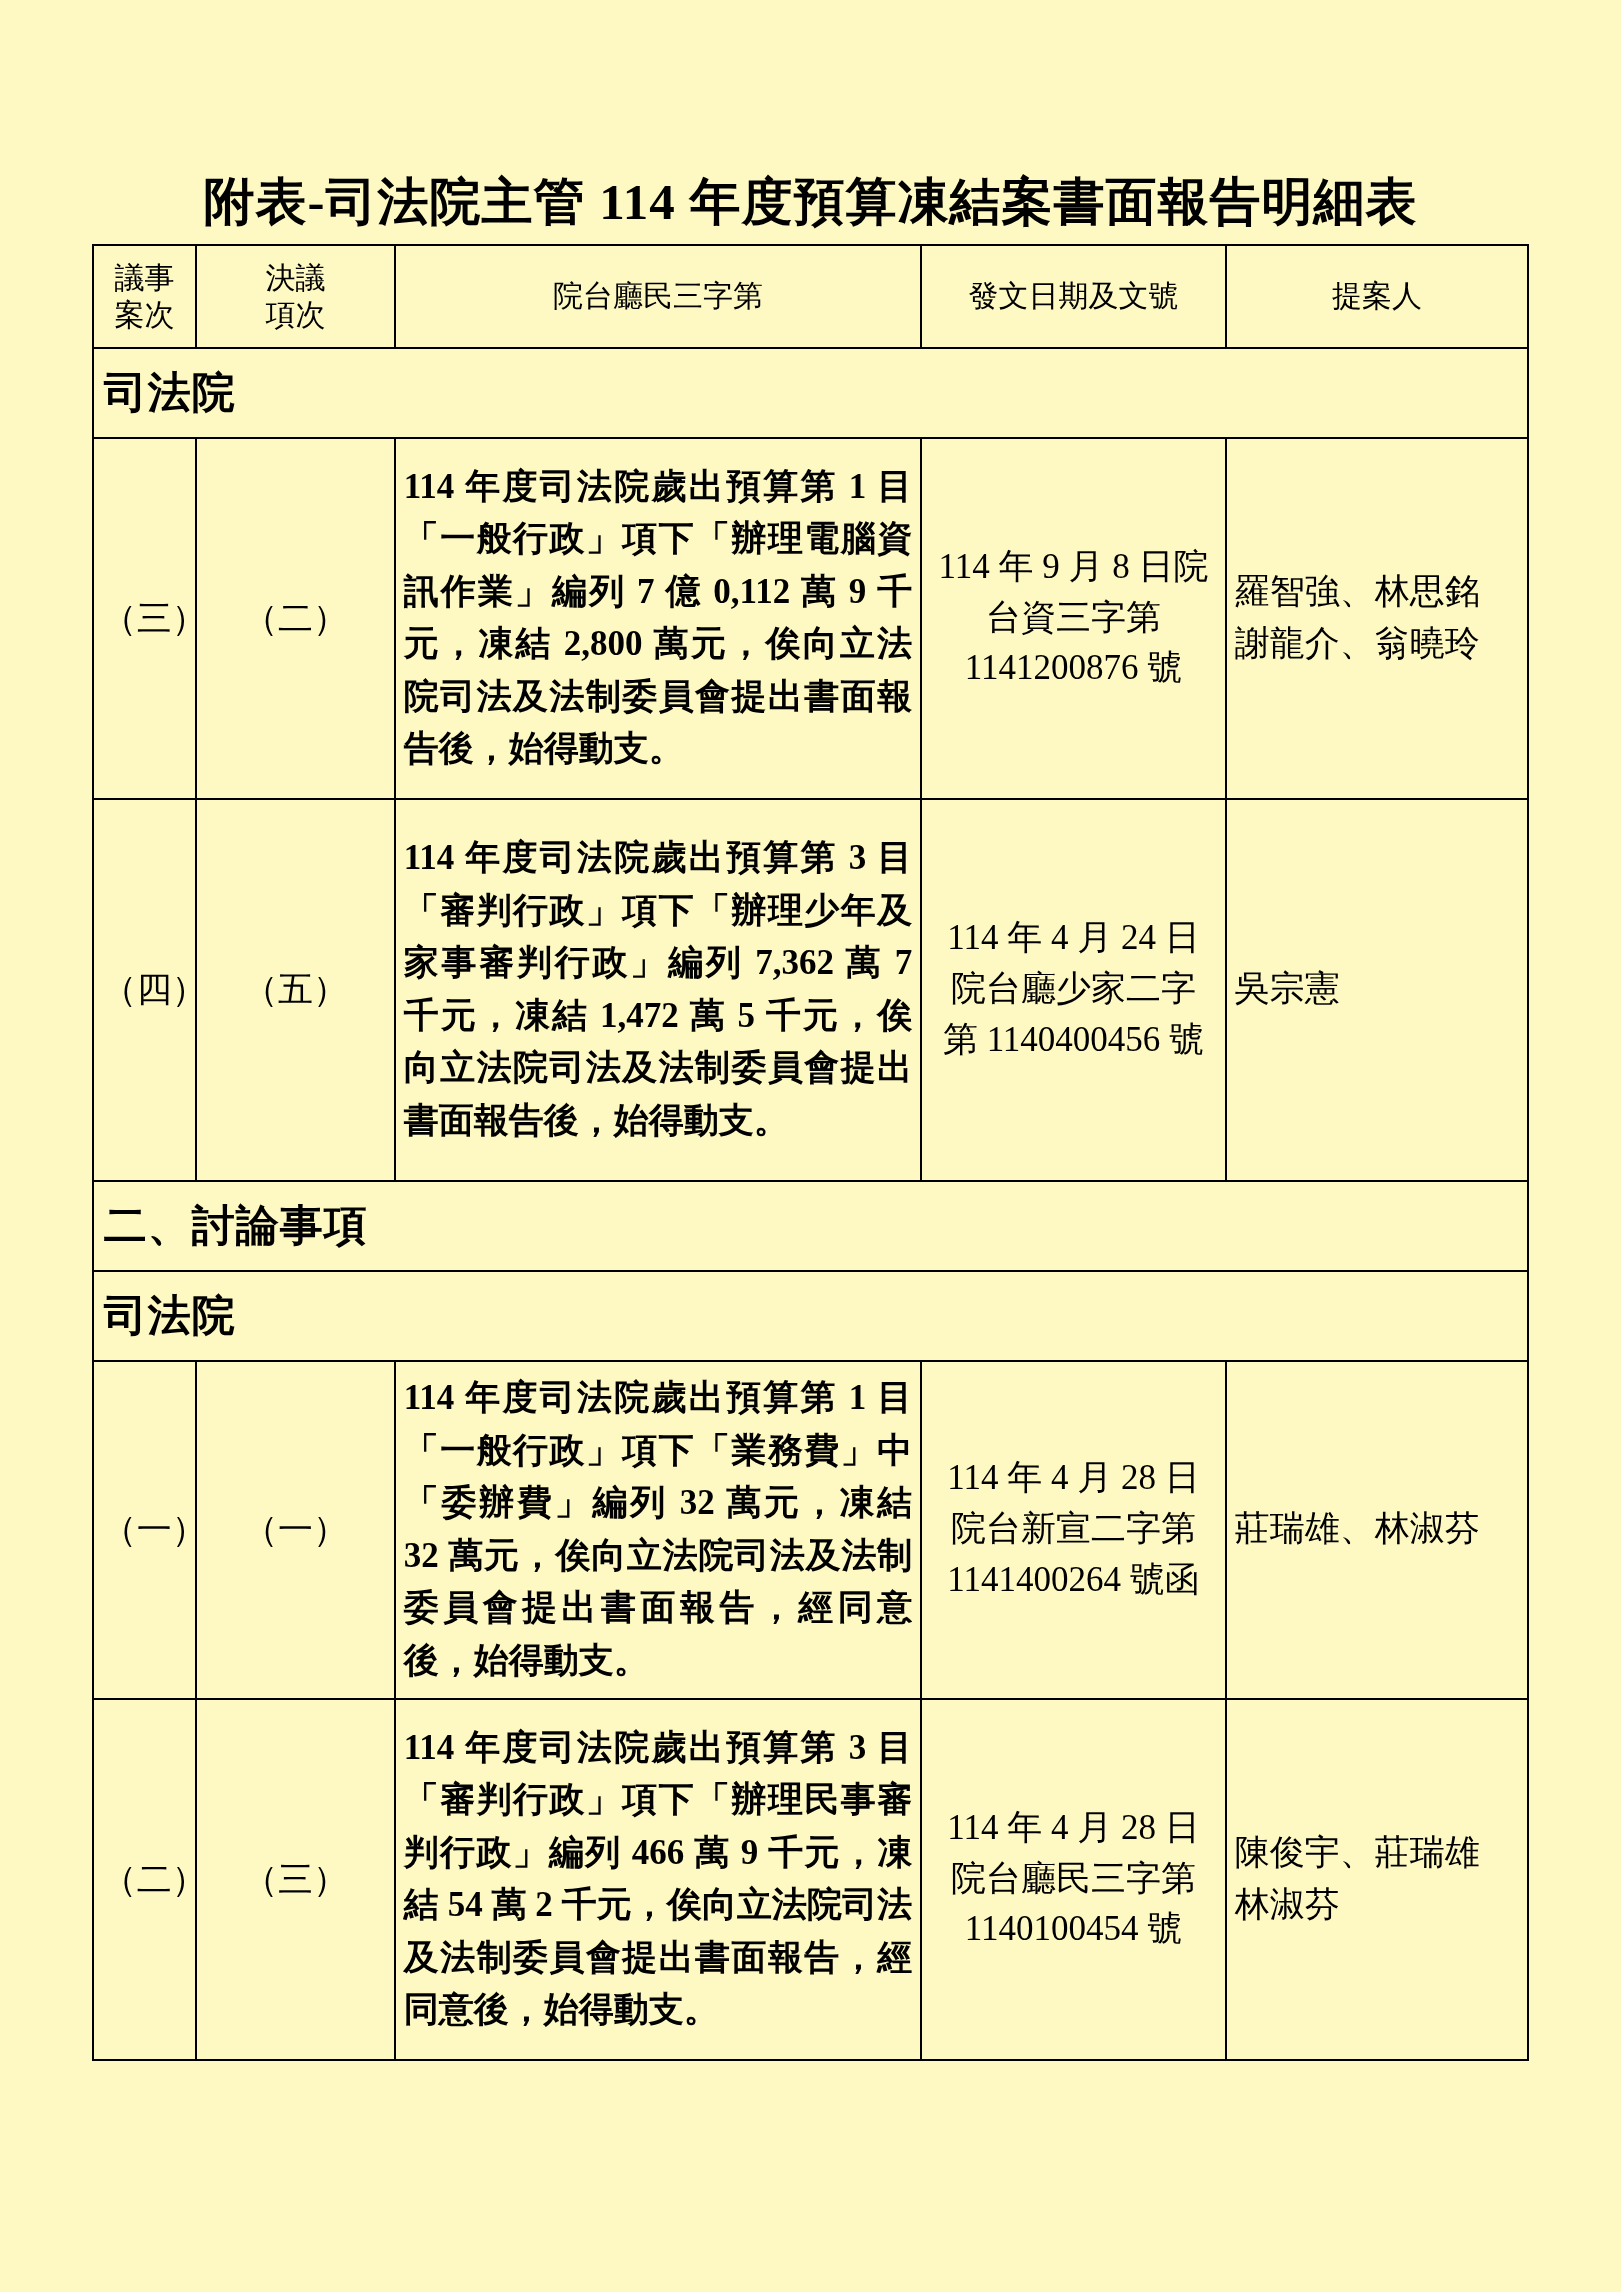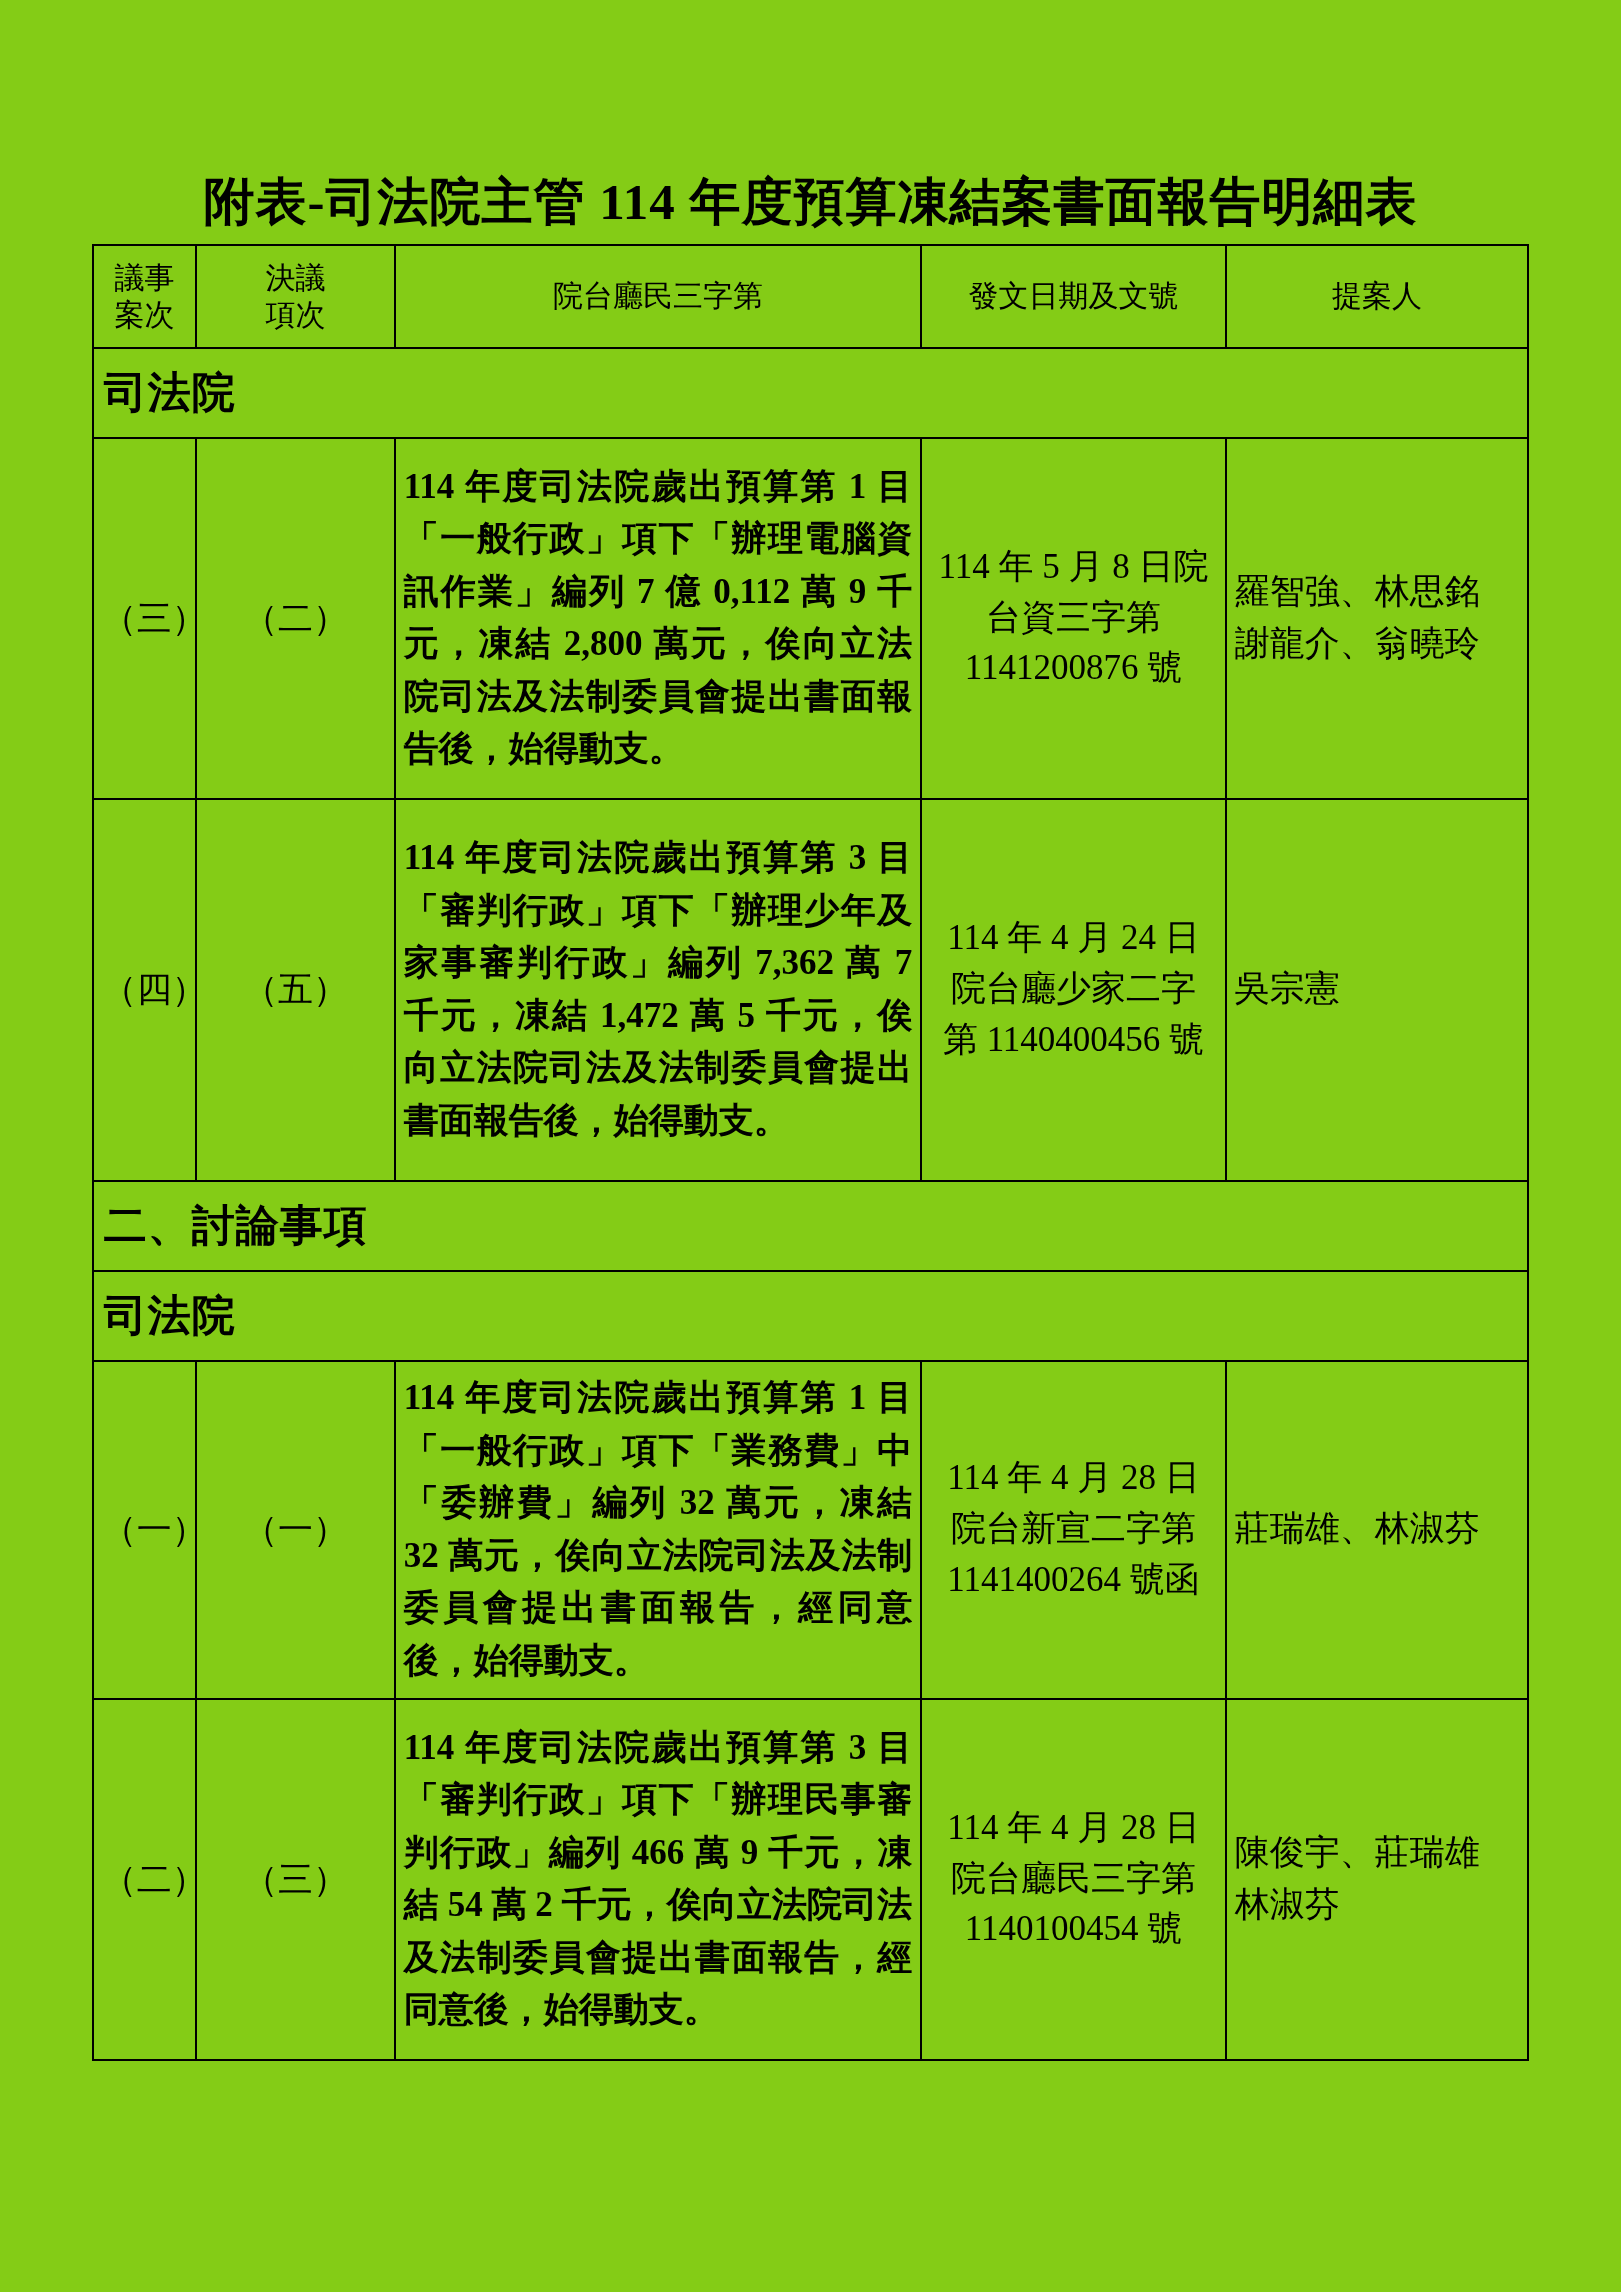--- a/index.html
+++ b/index.html
@@ -4,21 +4,21 @@
 <style>
   html, body {
     margin: 0;
     padding: 0;
     background: #ffffff;
   }
   .page {
     position: relative;
     width: 1621px;
     height: 2293px;
-    background: #84cc16;
+    background: #fef9c3;
     color: #000000;
     font-family: "Liberation Serif", "DejaVu Serif", serif;
     box-sizing: border-box;
     padding-top: 176px;
     overflow: hidden;
   }
   .title {
     font-size: 51px;
     font-weight: bold;
     text-align: center;
@@ -120,21 +120,21 @@
 
 
     <tr class="section-row">
       <td colspan="5">司法院</td>
     </tr>
 
     <tr class="data-row">
       <td class="center-cell">（三）</td>
       <td class="center-cell">（二）</td>
       <td class="subject-cell">114 年度司法院歲出預算第 1 目「一般行政」項下「辦理電腦資訊作業」編列 7 億 0,112 萬 9 千元，凍結 2,800 萬元，俟向立法院司法及法制委員會提出書面報告後，始得動支。</td>
-      <td class="doc-cell prewrap">114 年 5 月 8 日院
+      <td class="doc-cell prewrap">114 年 9 月 8 日院
 台資三字第
 1141200876 號</td>
       <td class="proposer-cell prewrap">羅智強、林思銘
 謝龍介、翁曉玲</td>
     </tr>
 
     <tr class="data-row tall">
       <td class="center-cell">（四）</td>
       <td class="center-cell">（五）</td>
       <td class="subject-cell">114 年度司法院歲出預算第 3 目「審判行政」項下「辦理少年及家事審判行政」編列 7,362 萬 7 千元，凍結 1,472 萬 5 千元，俟向立法院司法及法制委員會提出書面報告後，始得動支。</td>

